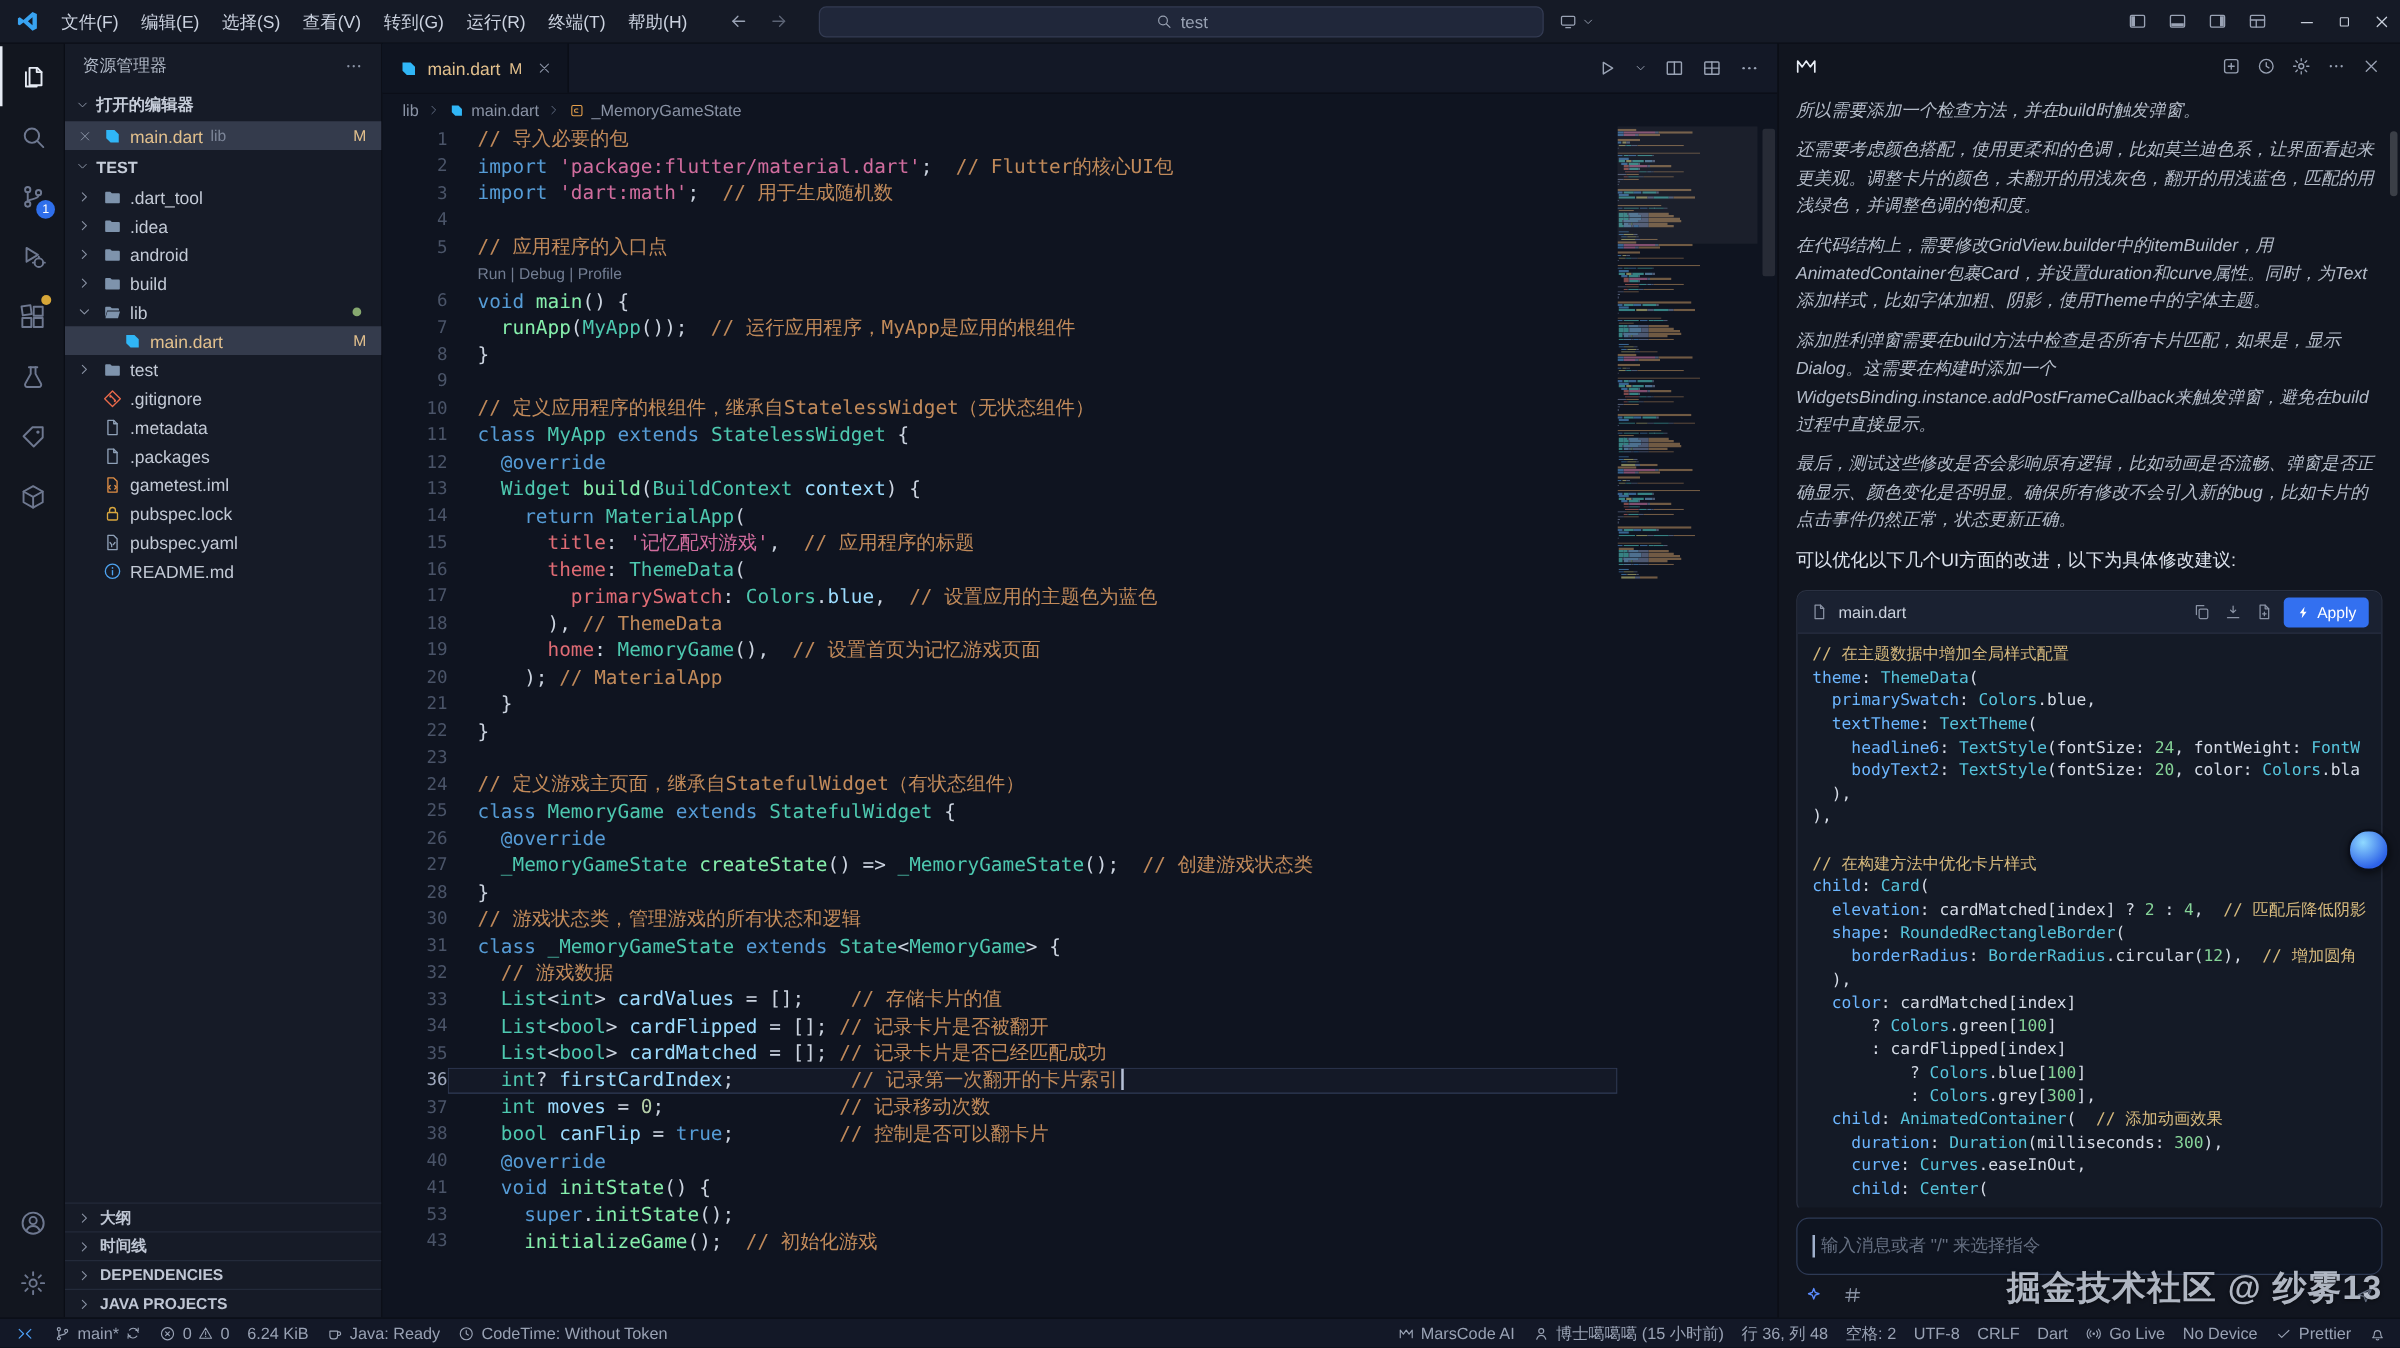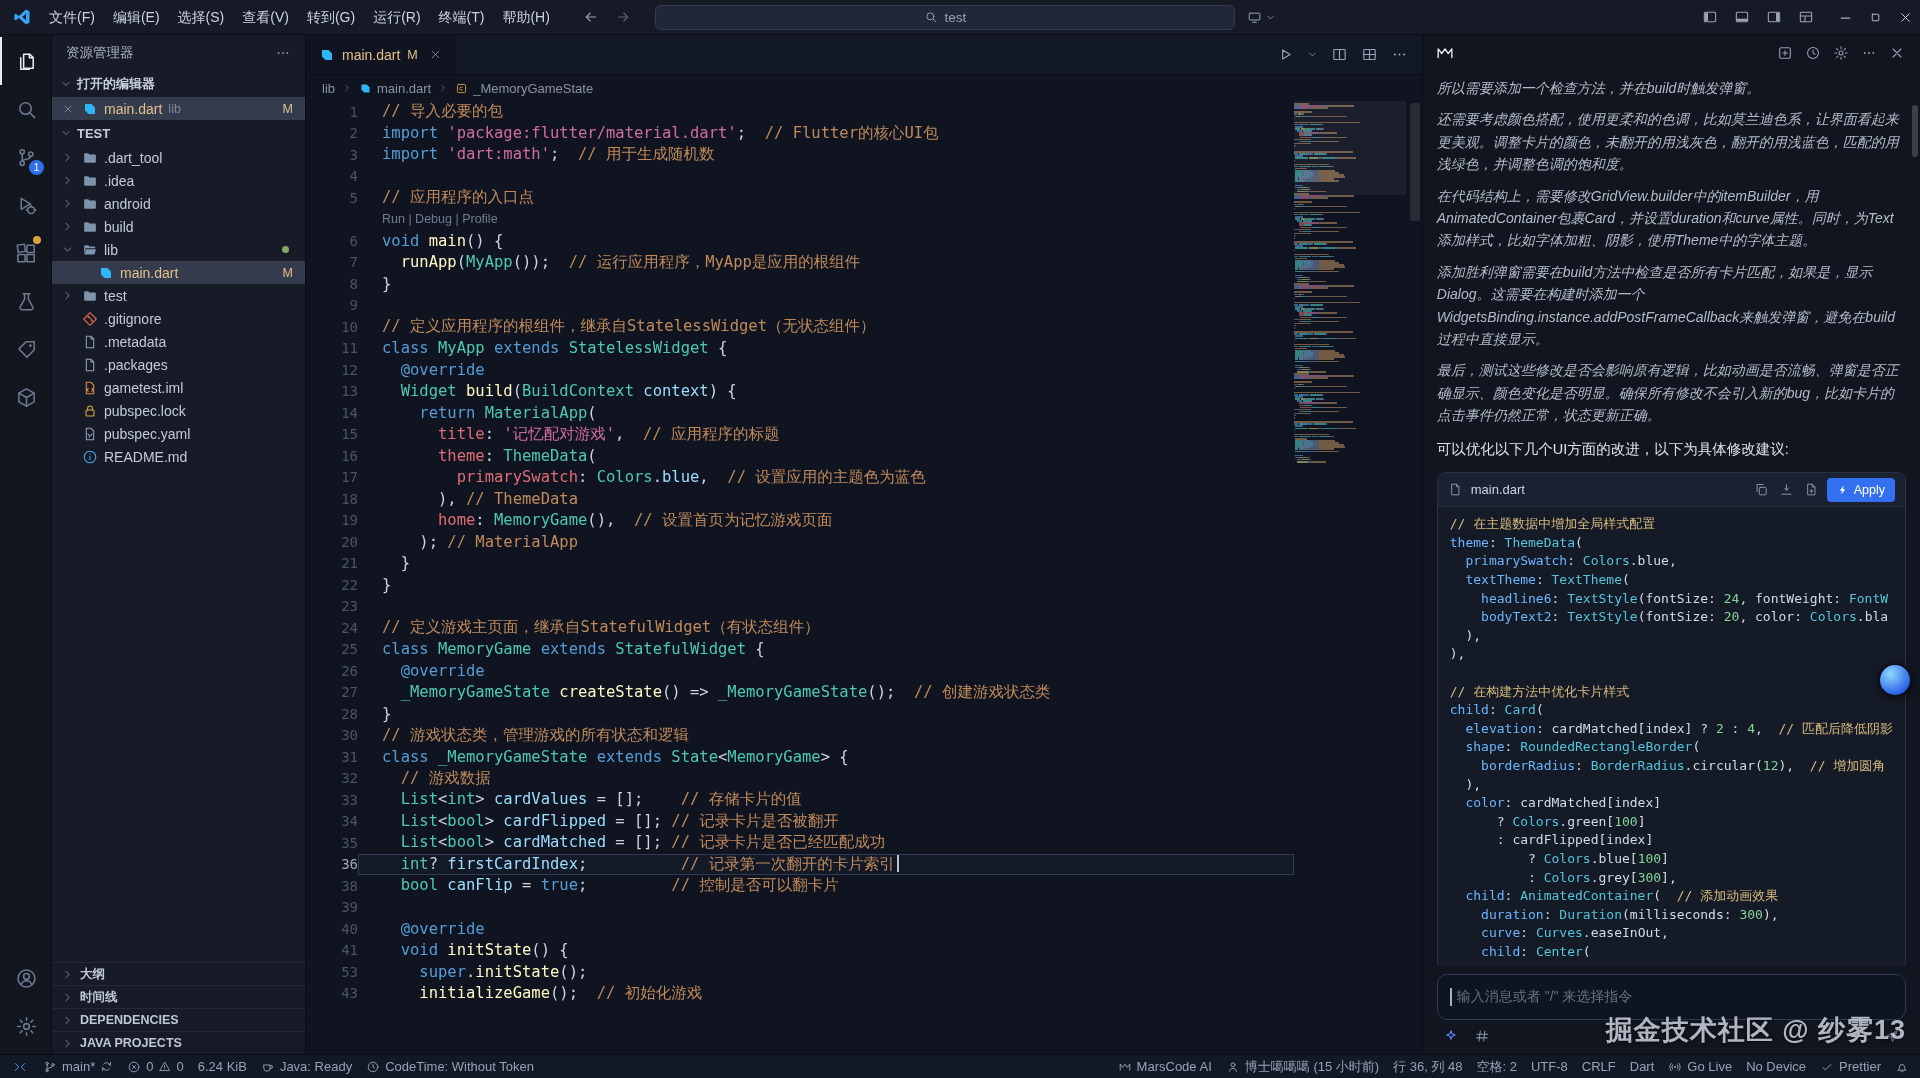--- a/index.html
+++ b/index.html
@@ -64,21 +64,21 @@
 #editorwrap{flex:1;position:relative;min-height:0;overflow:hidden}
 #codepane{position:absolute;left:0;top:0;bottom:0;right:128px;overflow:hidden}
 .crow{display:flex;height:21.5px;align-items:center}
 .crow .ln{flex:0 0 52px;text-align:right;color:#4a5468;font-size:14px;font-family:"DejaVu Sans Mono","Liberation Mono",monospace}
 .crow .ct{flex:1;padding-left:24px;font-size:15.5px;white-space:pre;font-family:"DejaVu Sans Mono","Liberation Mono",monospace}
 .crow.cur .ln{color:#9fa8bd}
 .crow.cur .ct{box-shadow:inset 0 0 0 1px #2f3a55;background:rgba(125,145,185,.05)}
 .lens{height:21.5px;display:flex;align-items:center;padding-left:76px;color:#717c91;font-size:12.5px}
 .caret{display:inline-block;width:2px;height:17px;background:#b6c0d6;margin-left:2px;vertical-align:-3px;animation:blink 1.1s steps(1) infinite}
 @keyframes blink{50%{opacity:0}}
-.t-cmt{color:#c18a5a}.t-kw{color:#569cd6}.t-cls{color:#4ec9b0}.t-fn{color:#fef9c3}.t-str{color:#d16d9e}.t-prop{color:#e06c75}.t-var{color:#9cdcfe}.t-num{color:#b5cea8}.t-pl{color:#ccd4e0}
+.t-cmt{color:#c18a5a}.t-kw{color:#569cd6}.t-cls{color:#4ec9b0}.t-fn{color:#86efac}.t-str{color:#d16d9e}.t-prop{color:#e06c75}.t-var{color:#9cdcfe}.t-num{color:#b5cea8}.t-pl{color:#ccd4e0}
 #minimap{position:absolute;right:16px;top:0;width:112px;bottom:0;padding-top:2px;opacity:.9}
 .mrow{height:1.5px;margin-bottom:.6px;display:flex;overflow:hidden}
 .mseg{height:100%;flex:0 0 auto}
 #mmviewport{position:absolute;right:16px;top:0;width:112px;height:94px;background:rgba(255,255,255,.05)}
 #escroll{position:absolute;right:0;top:0;width:14px;bottom:0}
 #ethumb{position:absolute;left:2px;right:2px;top:2px;height:118px;background:rgba(255,255,255,.1);border-radius:2px}
 
 
 #aipanel{flex:0 0 417px;background:#11151f;border-left:1px solid #0a0d15;display:flex;flex-direction:column;position:relative;min-height:0}
 #aihead{flex:0 0 36px;display:flex;align-items:center;padding:0 12px;gap:9px}
@@ -756,26 +756,26 @@
             </div>
             <div class="crow">
               <span class="ln">35</span>
               <span class="ct"><span class="t-pl">  </span><span class="t-cls">List</span><span class="t-pl">&lt;</span><span class="t-cls">bool</span><span class="t-pl">&gt; </span><span class="t-var">cardMatched</span><span class="t-pl"> = []; </span><span class="t-cmt">// 记录卡片是否已经匹配成功</span></span>
             </div>
             <div class="crow cur">
               <span class="ln">36</span>
               <span class="ct"><span class="t-pl">  </span><span class="t-cls">int</span><span class="t-pl">? </span><span class="t-var">firstCardIndex</span><span class="t-pl">;          </span><span class="t-cmt">// 记录第一次翻开的卡片索引</span><span class="caret"></span></span>
             </div>
             <div class="crow">
+              <span class="ln">37</span>
+              <span class="ct"><span class="t-pl">  </span><span class="t-cls">int</span><span class="t-pl"> </span><span class="t-var">moves</span><span class="t-pl"> = </span><span class="t-num">0</span><span class="t-pl">;               </span><span class="t-cmt">// 记录移动次数</span></span>
+            </div>
+            <div class="crow">
               <span class="ln">38</span>
               <span class="ct"><span class="t-pl">  </span><span class="t-cls">bool</span><span class="t-pl"> </span><span class="t-var">canFlip</span><span class="t-pl"> = </span><span class="t-kw">true</span><span class="t-pl">;         </span><span class="t-cmt">// 控制是否可以翻卡片</span></span>
-            </div>
-            <div class="crow">
-              <span class="ln">39</span>
-              <span class="ct"></span>
             </div>
             <div class="crow">
               <span class="ln">40</span>
               <span class="ct"><span class="t-pl">  </span><span class="t-kw">@override</span></span>
             </div>
             <div class="crow">
               <span class="ln">41</span>
               <span class="ct"><span class="t-pl">  </span><span class="t-kw">void</span><span class="t-pl"> </span><span class="t-fn">initState</span><span class="t-pl">() {</span></span>
             </div>
             <div class="crow">

